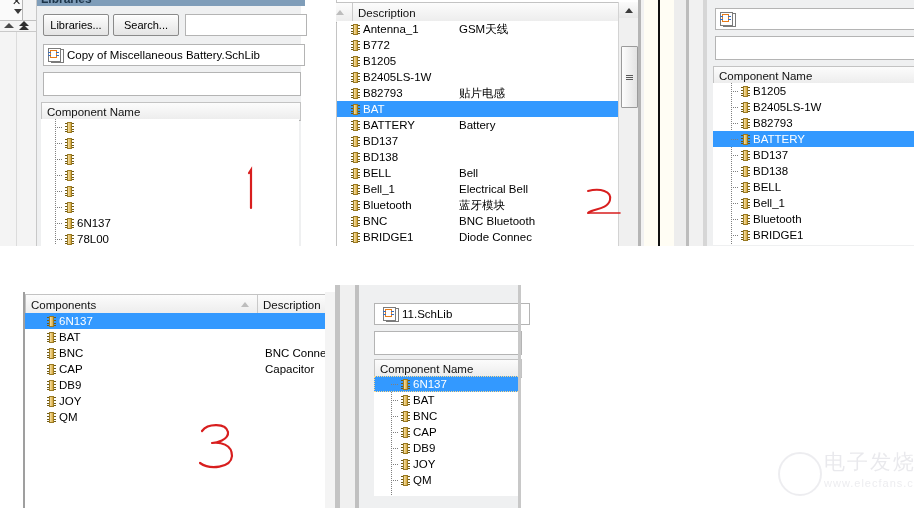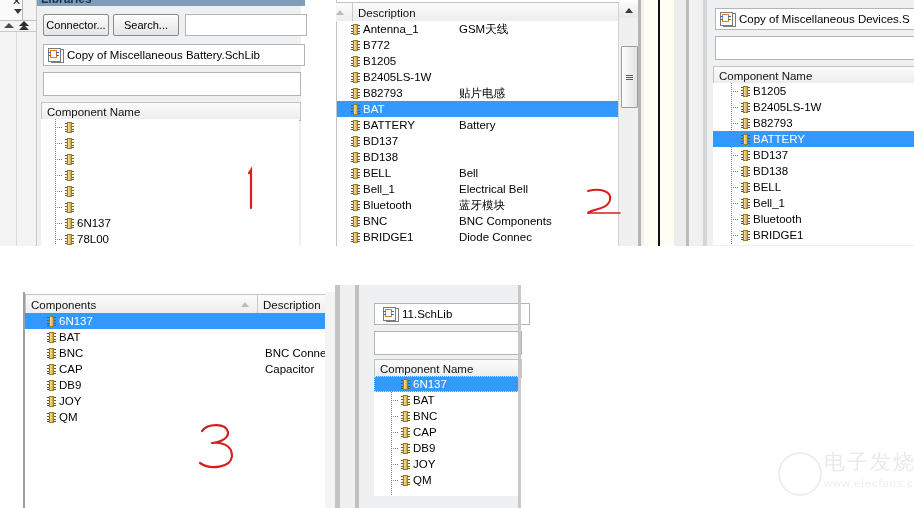--- a/index.html
+++ b/index.html
@@ -150,21 +150,21 @@
 <div class="abs chev" style="left:4px;top:23px;"></div>
 <div class="abs chev2" style="left:19px;top:21px;"></div>
 <div class="abs chev2" style="left:19px;top:25px;"></div>
 <div class="abs tri-dn" style="left:14px;top:9px;"></div>
 <div class="abs" style="left:12px;top:-3px;width:9px;height:9px;color:#222;font-size:11px;font-weight:bold;line-height:9px;text-align:center;">✕</div>
 
 <div class="abs panel-bg" style="left:36px;top:0;width:264px;height:246px;background:#eff0f1;border-left:1px solid #c8c8c8;">
 
   <div class="title-bar" style="position:absolute;left:0;top:-8px;width:264px;height:14px;">Libraries</div>
 
-  <div class="btn" style="position:absolute;left:6px;top:14px;width:64px;height:20px;">Connector...</div>
+  <div class="btn" style="position:absolute;left:6px;top:14px;width:64px;height:20px;">Libraries...</div>
   <div class="btn" style="position:absolute;left:76px;top:14px;width:64px;height:20px;">Search...</div>
   <div class="field" style="position:absolute;left:148px;top:14px;width:120px;height:20px;"></div>
 
   <div class="combo" style="position:absolute;left:6px;top:44px;width:256px;height:20px;">
     <span class="doc-icon">
       <span class="pg"></span>
         <span class="pg2"></span>
         <span class="sym"></span>
       <span class="lead" style="left:0;top:4px;"></span>
       <span class="lead" style="left:0;top:7px;"></span>
@@ -503,21 +503,21 @@
           <span class="pinL" style="top:1px"></span>
           <span class="pinL" style="top:4px"></span>
           <span class="pinL" style="top:7px"></span>
           <span class="pinL" style="top:9px"></span>
           <span class="pinR" style="top:1px"></span>
           <span class="pinR" style="top:4px"></span>
           <span class="pinR" style="top:7px"></span>
           <span class="pinR" style="top:9px"></span>
         </span>
         <span class="nm">BNC</span>
-        <span class="ds" style="left:122px;">BNC Components</span>
+        <span class="ds" style="left:122px;">BNC Bluetooth</span>
       </div>
       <div class="row" style="position:relative;padding-left:14px;height:16px;">
         <span class="chip">
           <span class="body"></span>
           <span class="pinL" style="top:1px"></span>
           <span class="pinL" style="top:4px"></span>
           <span class="pinL" style="top:7px"></span>
           <span class="pinL" style="top:9px"></span>
           <span class="pinR" style="top:1px"></span>
           <span class="pinR" style="top:4px"></span>
@@ -561,21 +561,20 @@
   <div class="combo" style="position:absolute;left:8px;top:8px;width:205px;height:20px;">
     <span class="doc-icon">
       <span class="pg"></span>
         <span class="pg2"></span>
         <span class="sym"></span>
       <span class="lead" style="left:0;top:4px;"></span>
       <span class="lead" style="left:0;top:7px;"></span>
       <span class="lead" style="left:8px;top:4px;"></span>
       <span class="lead" style="left:8px;top:7px;"></span>
     </span>
-    <span style="font-size:11.5px;">Copy of Miscellaneous Devices.S</span>
   </div>
 
   <div class="field" style="position:absolute;left:8px;top:36px;width:205px;height:22px;"></div>
 
   <div class="hdr" style="position:absolute;left:6px;top:66px;width:207px;height:17px;">
     <span class="cell">Component Name</span>
   </div>
 
   <div class="listbox" style="position:absolute;left:6px;top:83px;width:207px;height:162px;">
     <div class="tree-guide" style="left:18px;top:0;height:162px;"></div>

